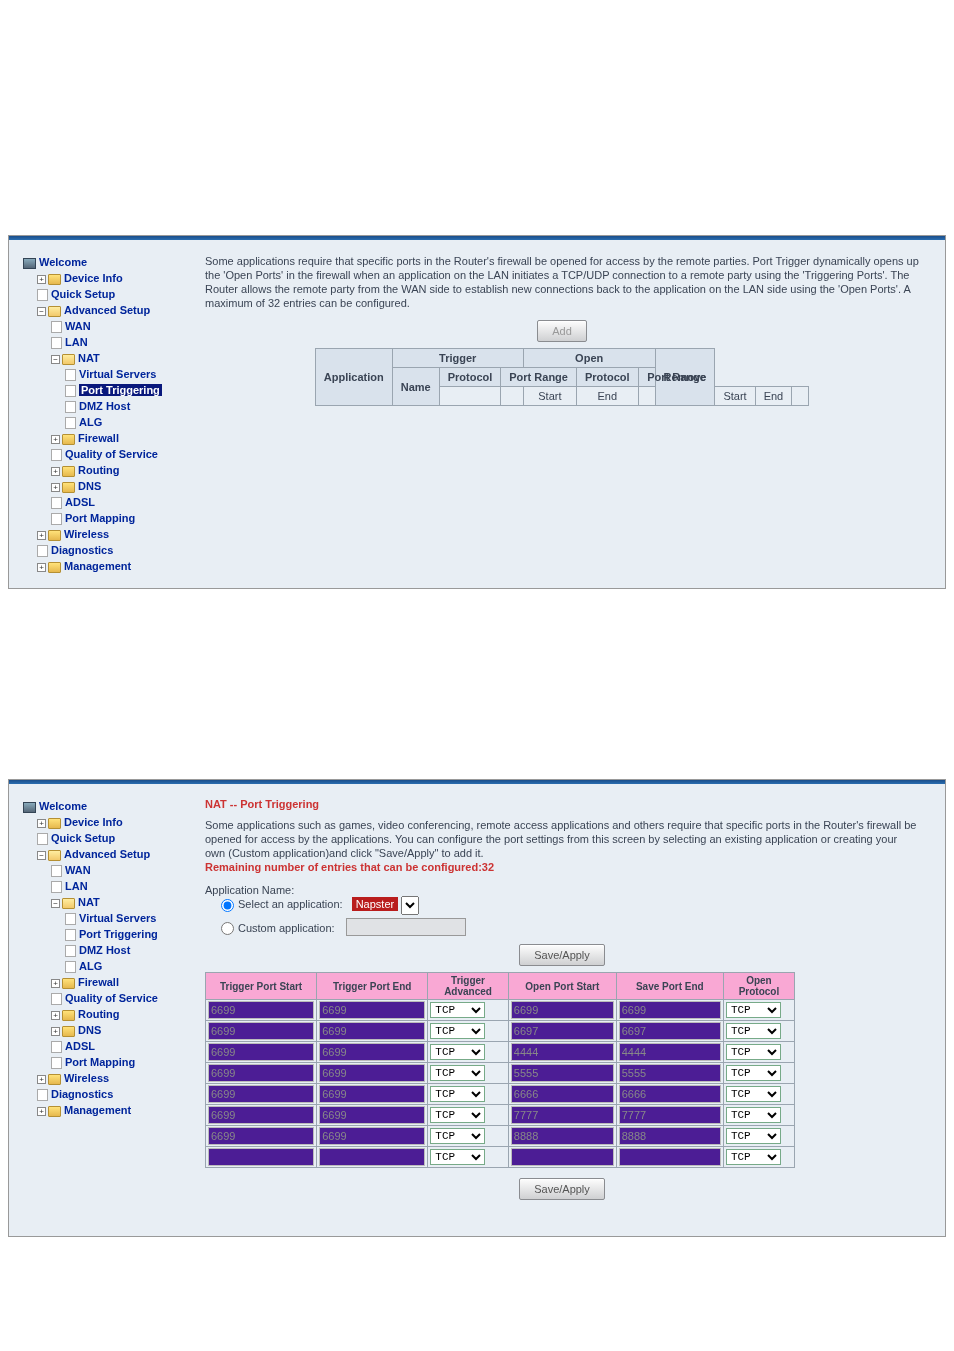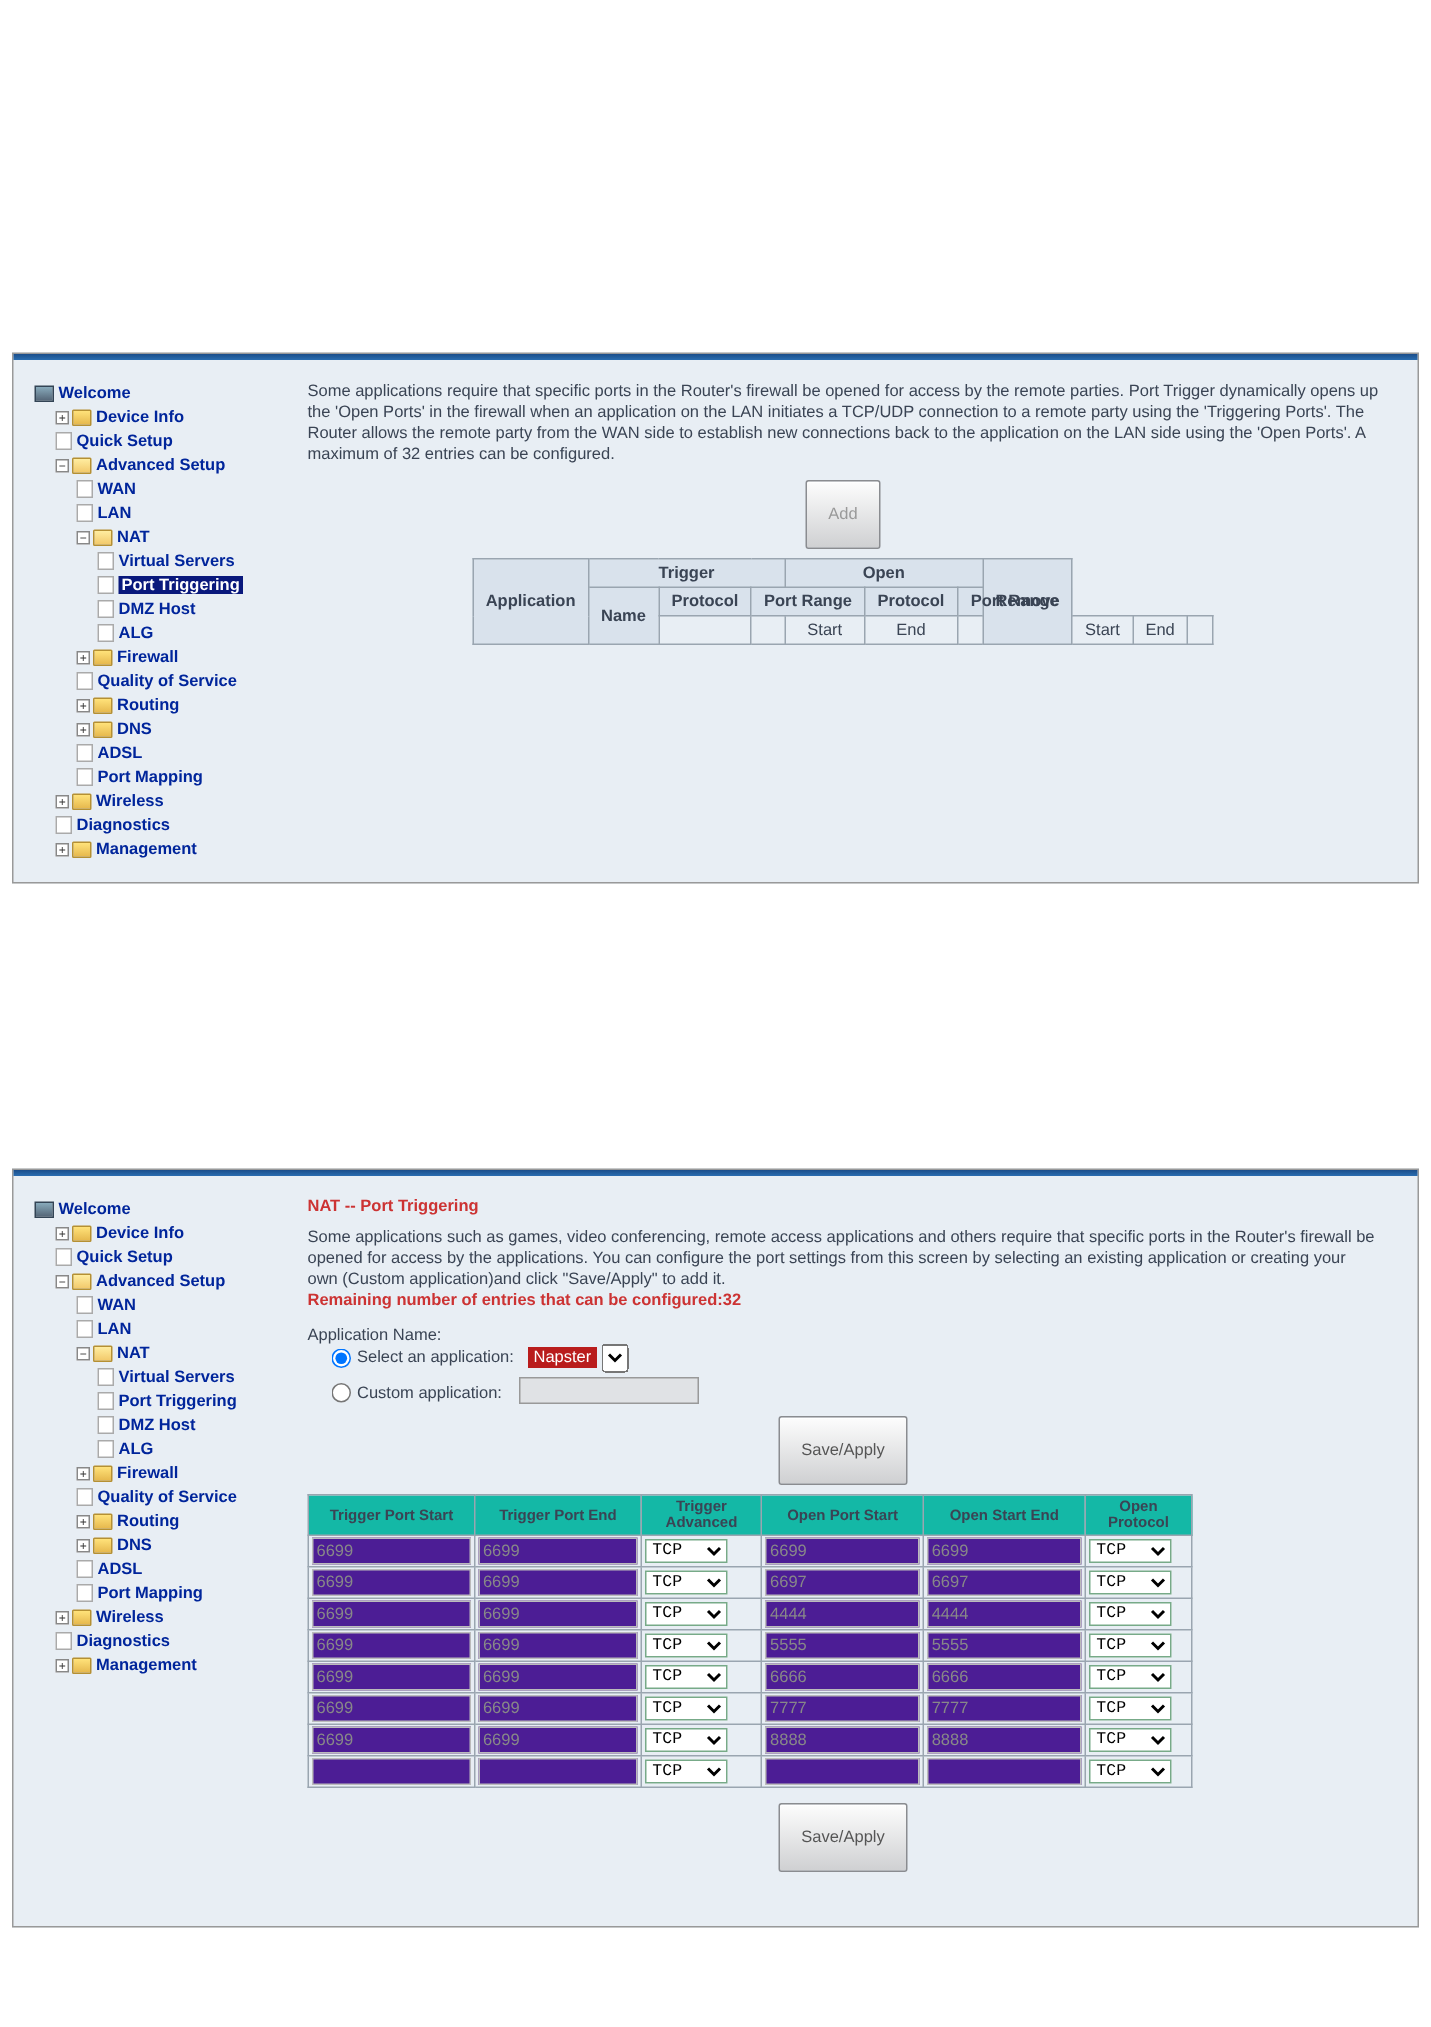--- a/index.html
+++ b/index.html
@@ -18,34 +18,34 @@
     .expander { display: inline-block; width: 9px; height: 9px; border: 1px solid #888; background: #fff; font-size: 8px; line-height: 7px; text-align: center; margin-right: 2px; vertical-align: middle; color: #333; }
     .folder-icon { display: inline-block; width: 13px; height: 11px; background: linear-gradient(to bottom, #ffe27a, #e6b84d); border: 1px solid #b59033; margin-right: 3px; vertical-align: middle; border-radius: 1px; }
     .folder-icon.open { background: linear-gradient(to bottom, #ffeda0, #f2c96b); }
     .page-icon { display: inline-block; width: 11px; height: 12px; background: #fff; border: 1px solid #aaa; margin-right: 3px; vertical-align: middle; }
     .comp-icon { display: inline-block; width: 13px; height: 11px; background: linear-gradient(to bottom,#8ab,#567); border:1px solid #345; margin-right:3px; vertical-align:middle; }
     .tree a { color: #00259b; text-decoration: none; font-size: 11px; font-weight: bold; }
     .tree .active { background: #09187c; color: #fff; padding: 0 2px; }
     .main h2 { color: #c33; font-size: 11px; font-weight: bold; margin-bottom: 8px; }
     .desc { color: #3a4454; font-size: 11px; line-height: 14px; margin-bottom: 10px; }
     .desc .hl { color: #c33; font-weight: bold; }
-    .btn-3d { display: inline-block; background: linear-gradient(to bottom, #fdfdfd, #cfd0d2); border: 1px solid #8a8c90; padding: 16px 14px; font-size: 11px; color: #555; border-radius: 2px; box-shadow: inset 0 1px 0 #fff; text-align: right; }
+    .btn-3d { display: inline-block; background: linear-gradient(to bottom, #fdfdfd, #cfd0d2); border: 1px solid #8a8c90; padding: 4px 14px; font-size: 11px; color: #555; border-radius: 2px; box-shadow: inset 0 1px 0 #fff; text-align: right; }
     .btn-3d.disabled { color: #999; }
     .center { text-align: center; margin: 6px 0; }
     table.grid { border-collapse: collapse; margin: 0 auto; font-size: 11px; }
     table.grid th, table.grid td { border: 1px solid #9aa5b0; padding: 3px 8px; text-align: center; color: #3a4454; background: #e8eef4; }
     table.grid th { background: #d9e2ec; font-weight: bold; }
     .form-area { color: #3a4454; font-size: 11px; margin: 8px 0; }
     .form-area label { margin-left: 16px; }
     .radio { margin-right: 4px; vertical-align: middle; }
     .sel-highlight { background: #b91c1c; color: #fff; padding: 1px 4px; margin-left: 6px; }
     .dim-input { background: #e0e2e5; border: 1px solid #999; height: 18px; width: 120px; }
     select.tcpsel { font-size: 11px; width: 55px; background: #fff; border: 1px solid #7a8; font-family: Liberation Mono, monospace; }
     table.rules { border-collapse: collapse; width: 100%; max-width: 590px; font-size: 11px; margin-top: 6px; }
-    table.rules th { border: 1px solid #9aa5b0; background: #14b8a6; color: #3a4454; padding: 2px 4px; font-weight: bold; font-size: 10px; }
+    table.rules th { border: 1px solid #9aa5b0; background: #f9a8d4; color: #3a4454; padding: 2px 4px; font-weight: bold; font-size: 10px; }
     table.rules td { border: 1px solid #9aa5b0; padding: 1px 2px; }
     table.rules input[type=text] { width: 100%; border: 1px solid #bbb; background: #4c1d95; color: #888; font-size: 11px; padding: 1px 2px; height: 18px; }
     .spacer-top { height: 215px; }
     .spacer-mid { height: 150px; }
     .bottom-space { height: 40px; }
   </style>
 </head>
 <body>
 
 <div class="page-wrap">
@@ -165,21 +165,21 @@
         </div>
         <div class="center"><span class="btn-3d">Save/Apply</span></div>
 
         <table class="rules">
           <thead>
             <tr>
               <th>Trigger Port Start</th>
               <th>Trigger Port End</th>
               <th>Trigger Advanced</th>
               <th>Open Port Start</th>
-              <th>Open Start End</th>
+              <th>Save Port End</th>
               <th>Open Protocol</th>
             </tr>
           </thead>
           <tbody id="rules-body">
               <tr>
                 <td><input type="text" value="6699" style=""></td>
                 <td><input type="text" value="6699" style=""></td>
                 <td><select class="tcpsel"><option>TCP</option></select></td>
                 <td><input type="text" value="6699" style=""></td>
                 <td><input type="text" value="6699" style=""></td>

